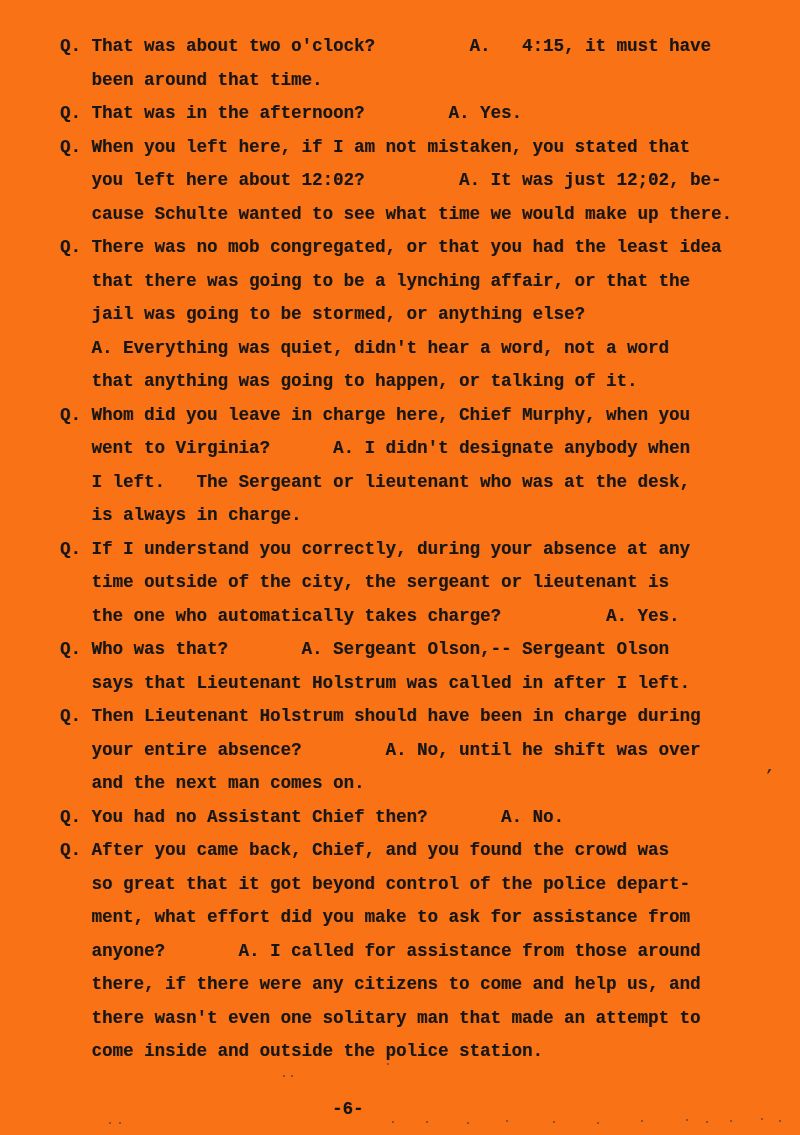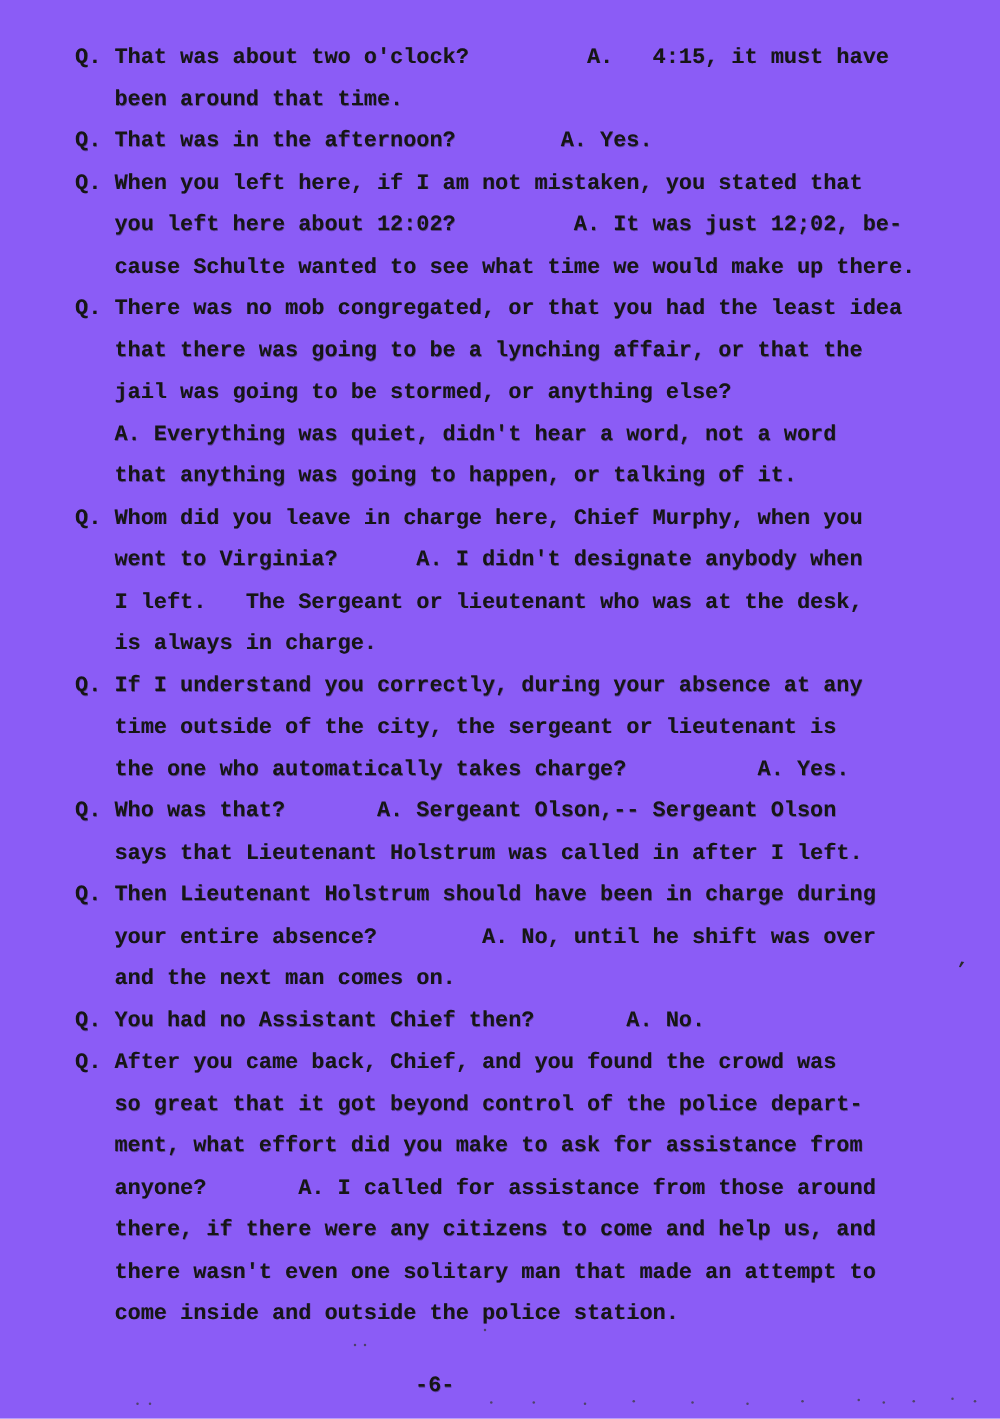--- a/index.html
+++ b/index.html
@@ -52,21 +52,21 @@
     width: 2px;
     height: 2px;
     background: #3a3a3a;
     opacity: 0.75;
     border-radius: 50%;
   }
 </style>
 </head>
 <body>
 
-<div class="sheet" style="background: #8b5cf6; color: rgb(22, 22, 22);">
+<div class="sheet" style="background: #f97316; color: rgb(22, 22, 22);">
   <div id="transcript" class="transcript"><div class="line">Q. That was about two o'clock?         A.   4:15, it must have</div><div class="line">   been around that time.</div><div class="line">Q. That was in the afternoon?        A. Yes.</div><div class="line">Q. When you left here, if I am not mistaken, you stated that</div><div class="line">   you left here about 12:02?         A. It was just 12;02, be-</div><div class="line">   cause Schulte wanted to see what time we would make up there.</div><div class="line">Q. There was no mob congregated, or that you had the least idea</div><div class="line">   that there was going to be a lynching affair, or that the</div><div class="line">   jail was going to be stormed, or anything else?</div><div class="line">   A. Everything was quiet, didn't hear a word, not a word</div><div class="line">   that anything was going to happen, or talking of it.</div><div class="line">Q. Whom did you leave in charge here, Chief Murphy, when you</div><div class="line">   went to Virginia?      A. I didn't designate anybody when</div><div class="line">   I left.   The Sergeant or lieutenant who was at the desk,</div><div class="line">   is always in charge.</div><div class="line">Q. If I understand you correctly, during your absence at any</div><div class="line">   time outside of the city, the sergeant or lieutenant is</div><div class="line">   the one who automatically takes charge?          A. Yes.</div><div class="line">Q. Who was that?       A. Sergeant Olson,-- Sergeant Olson</div><div class="line">   says that Lieutenant Holstrum was called in after I left.</div><div class="line">Q. Then Lieutenant Holstrum should have been in charge during</div><div class="line">   your entire absence?        A. No, until he shift was over</div><div class="line">   and the next man comes on.</div><div class="line">Q. You had no Assistant Chief then?       A. No.</div><div class="line">Q. After you came back, Chief, and you found the crowd was</div><div class="line">   so great that it got beyond control of the police depart-</div><div class="line">   ment, what effort did you make to ask for assistance from</div><div class="line">   anyone?       A. I called for assistance from those around</div><div class="line">   there, if there were any citizens to come and help us, and</div><div class="line">   there wasn't even one solitary man that made an attempt to</div><div class="line">   come inside and outside the police station.</div></div>
   <div class="page-number">-6-</div>
   <span class="stray-mark">’</span>
   <div id="specks">
       <div class="speck" style="left: 109px; top: 1122px;"></div>
       <div class="speck" style="left: 119px; top: 1122px;"></div>
       <div class="speck" style="left: 283px; top: 1075px;"></div>
       <div class="speck" style="left: 291px; top: 1075px;"></div>
       <div class="speck" style="left: 387px; top: 1063px;"></div>
       <div class="speck" style="left: 392px; top: 1121px;"></div>

